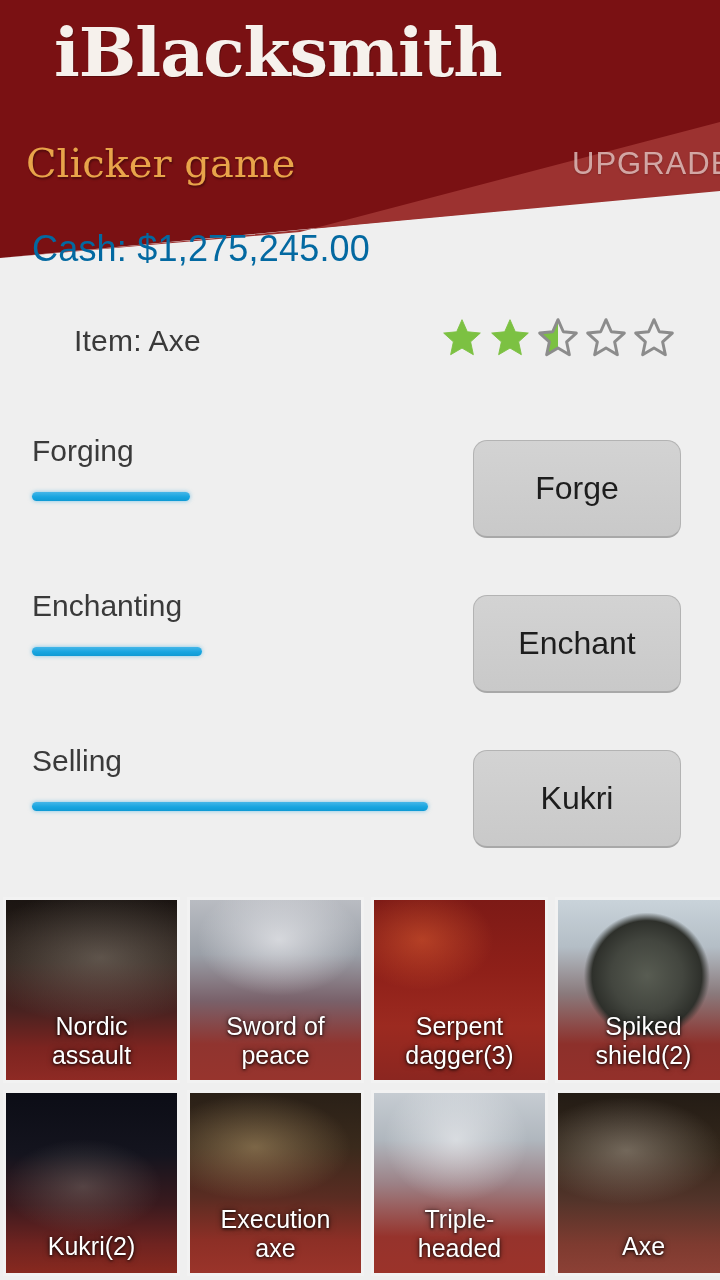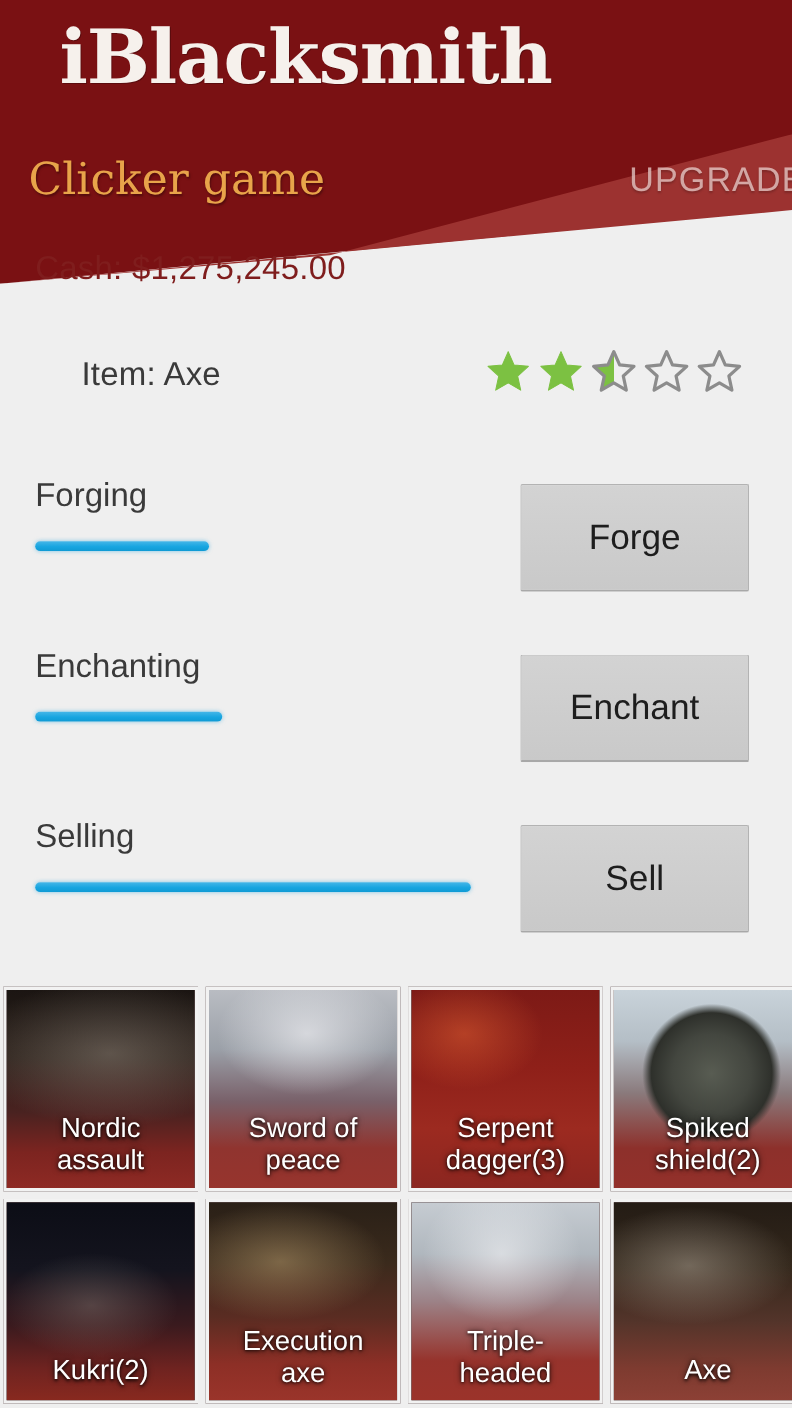--- a/index.html
+++ b/index.html
@@ -44,21 +44,21 @@
     position:absolute; left:572px; top:146px;
     font-size:31px; letter-spacing:1px;
     color:rgba(240,215,212,.72);
     white-space:nowrap;
     text-shadow:0 1px 2px rgba(0,0,0,.2);
   }
 
   
   .cash-row {
     position:absolute; left:32px; top:228px;
-    font-size:30px; color:#7f1d1d; letter-spacing:.2px;
+    font-size:36px; color:#0369a1; letter-spacing:.2px;
   }
   .item-row {
     position:absolute; left:32px; top:324px;
     font-size:30px; color:#3a3a3a; letter-spacing:.2px;margin-left:42px;
   }
   .stars {
     position:absolute; right:44px; top:316px;
     display:flex; gap:4px; align-items:center;
   }
   .star { width:44px; height:44px; display:block; }
@@ -77,21 +77,21 @@
   .skill-fill {
     height:9px; border-radius:5px;
     background:linear-gradient(180deg,#45b6e8 0%,#17a5e0 55%,#0f9ad4 100%);
     box-shadow:0 0 4px rgba(30,160,220,.55);
   }
   .skill-btn {
     position:absolute; left:473px; width:208px; height:98px;
     background:linear-gradient(180deg,#d3d3d3 0%,#c9c9c9 100%);
     border:1px solid #b3b3b3;
     border-bottom:2px solid #a8a8a8;
-    border-radius:2px;
+    border-radius:14px;
     font-family:"Liberation Sans", sans-serif;
     font-size:32px; color:#1d1d1d;
     display:flex; align-items:center; justify-content:center;
     cursor:pointer;
   }
 
   
   .grid {
     position:absolute; left:0; top:897px;
     width:720px; height:383px;
@@ -196,21 +196,21 @@
         <div class="skill-track">
           <div class="skill-fill" style="width: 43%;"></div>
         </div>
         <div class="skill-btn" style="top: 6px;">Enchant</div>
       </div>
       <div class="skill" style="top: 744px; height: 110px;">
         <div class="skill-label">Selling</div>
         <div class="skill-track">
           <div class="skill-fill" style="width: 100%;"></div>
         </div>
-        <div class="skill-btn" style="top: 6px;">Sell</div>
+        <div class="skill-btn" style="top: 6px;">Kukri</div>
       </div>
     </div>
 
   <div class="grid" id="inventory-grid">
       <div class="card">
         <div class="card-art" style="background: radial-gradient(120% 60% at 55% 32%, rgba(215, 205, 190, 0.3), transparent 62%), linear-gradient(rgb(27, 21, 18) 0%, rgb(43, 32, 26) 34%, rgb(74, 34, 32) 62%, rgb(124, 36, 32) 82%, rgb(142, 42, 36) 100%);"></div>
         <div class="card-name"><span>Nordic</span><br><span>assault</span></div>
       </div>
       <div class="card">
         <div class="card-art" style="background: radial-gradient(70% 46% at 52% 22%, rgba(245, 245, 248, 0.62), transparent 68%), linear-gradient(rgb(185, 188, 194) 0%, rgb(155, 160, 168) 30%, rgb(121, 97, 106) 56%, rgb(144, 52, 47) 80%, rgb(151, 52, 45) 100%);"></div>

